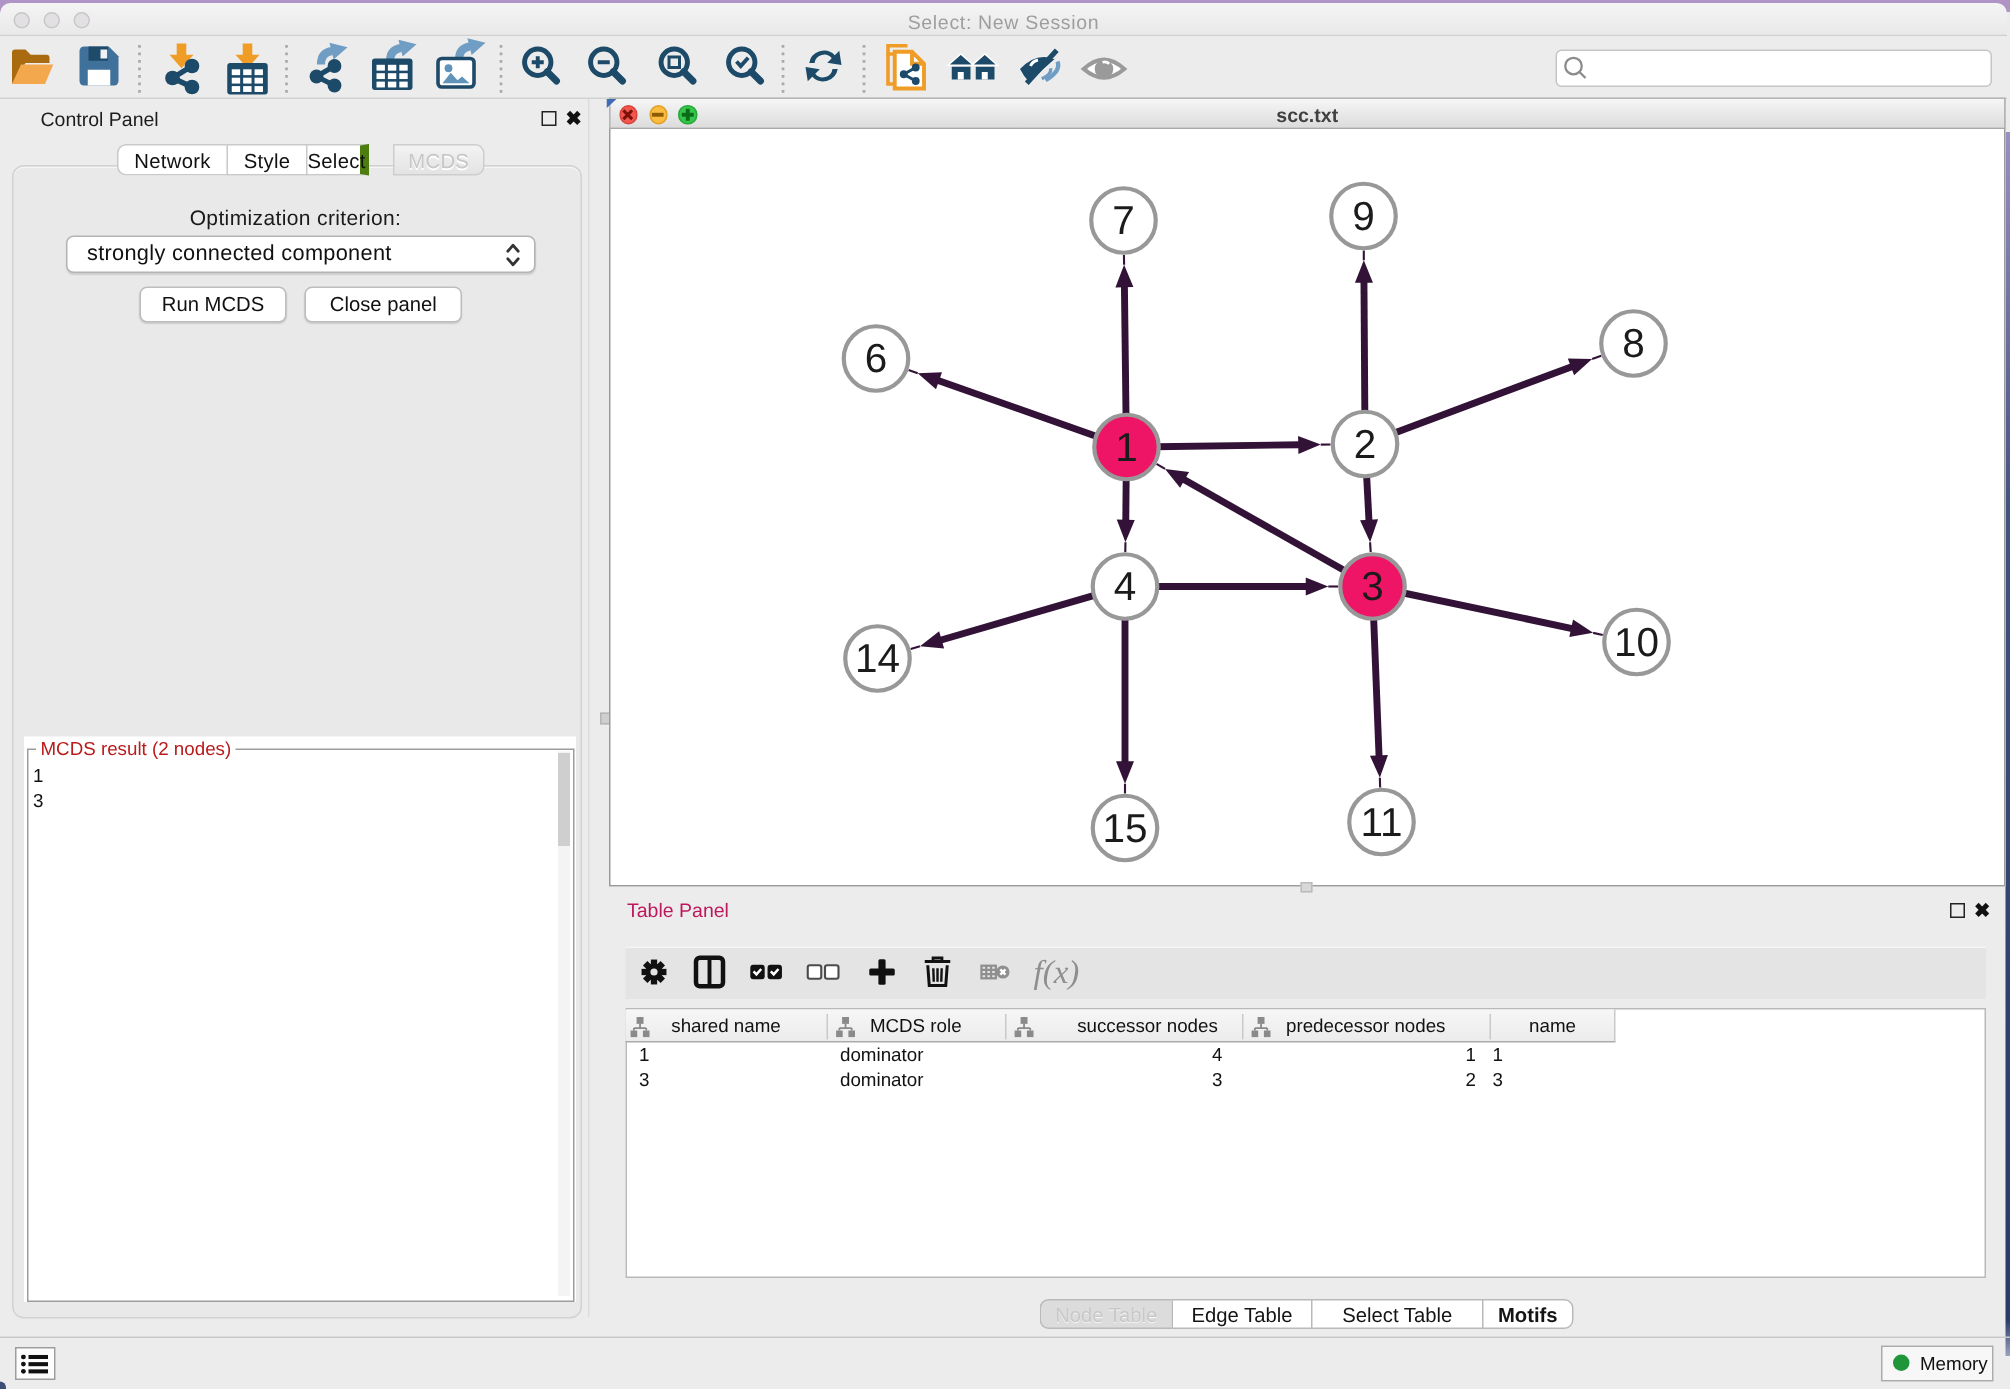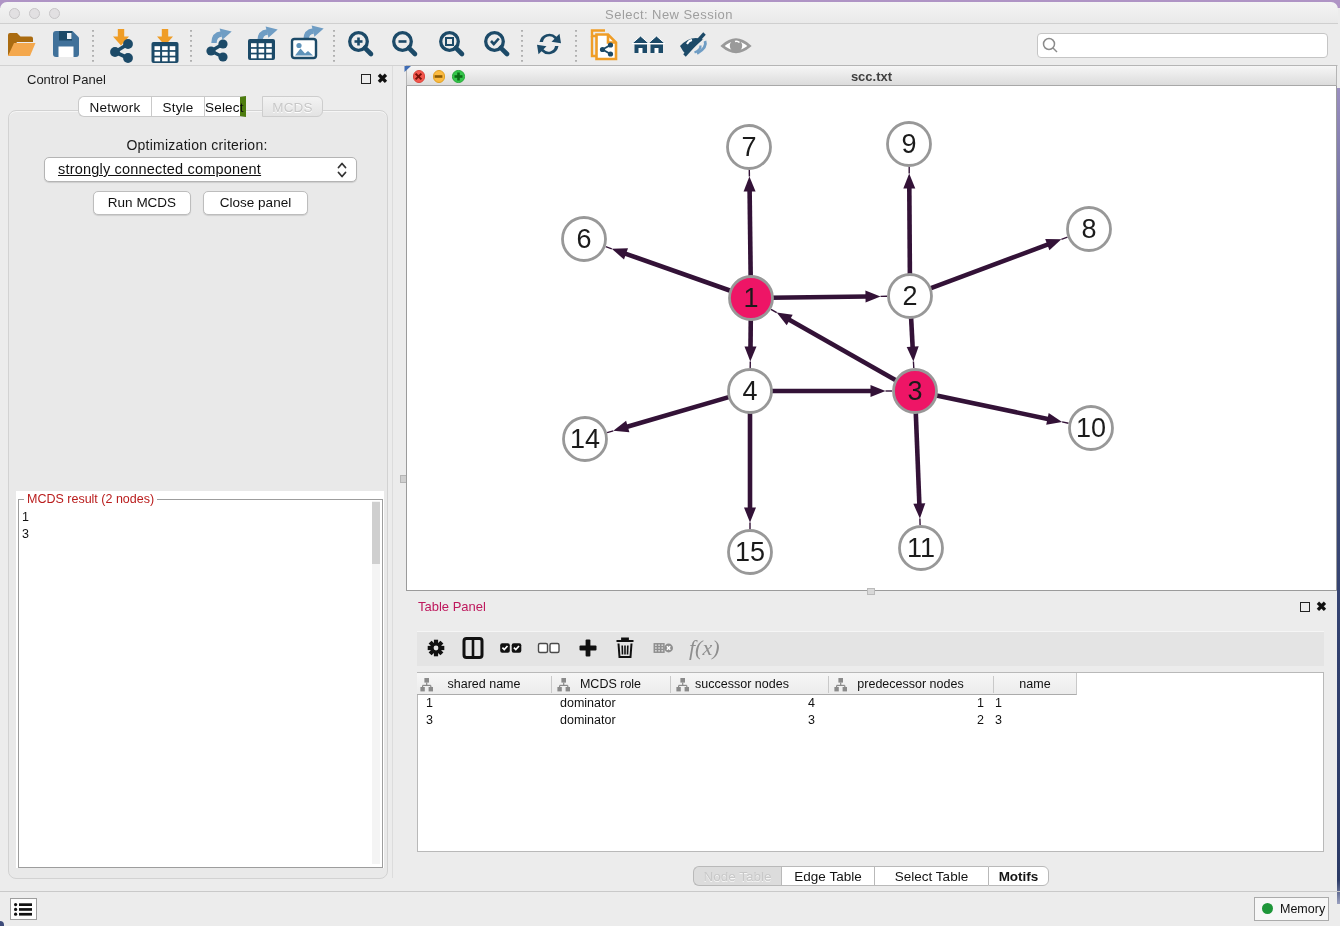--- a/index.html
+++ b/index.html
@@ -224,21 +224,21 @@
   </svg>
 <div class="abs" id="cp-title">Control Panel</div>
 <div class="abs" id="cp-max"></div>
 <div class="abs" id="cp-x">✖</div>
 <div class="abs" id="cp-box"></div>
 <div class="abs cptab" style="left:78px;width:73px;border-radius:6px 0 0 6px;">Network</div>
 <div class="abs cptab" style="left:151px;width:53px;">Style</div>
 <div class="abs cptab" style="left:204px;width:42px;border-right:6px solid #4d7c0f;">Select</div>
 <div class="abs cptab" style="left:262px;width:61px;background:linear-gradient(#f3f3f3,#e3e3e3);border:1px solid #cdcdcd;border-radius:0 6px 6px 0;color:#c7c7c7;text-shadow:0 1px 0 #fff;">MCDS</div>
 <div class="abs" id="opt-label">Optimization criterion:</div>
-<div class="abs" id="opt-select"><span style="padding-left:13px;text-decoration:underline;">strongly connected component</span>
+<div class="abs" id="opt-select"><span style="padding-left:13px;">strongly connected component</span>
 <svg width="10" height="16" style="position:absolute;right:9px;top:4px">
       <path d="M1.5,5.5 L5,1.5 L8.5,5.5" fill="none" stroke="#333" stroke-width="1.8" stroke-linecap="round" stroke-linejoin="round"></path>
       <path d="M1.5,10.5 L5,14.5 L8.5,10.5" fill="none" stroke="#333" stroke-width="1.8" stroke-linecap="round" stroke-linejoin="round"></path>
     </svg>
 </div>
 <div class="abs btn" style="left:93px;top:191px;width:96px;">Run MCDS</div>
 <div class="abs btn" style="left:203px;top:191px;width:103px;">Close panel</div>
 <div class="abs" id="mcds-white"></div>
 <div class="abs" id="mcds-border"></div>
 <div class="abs" id="mcds-legend">MCDS result (2 nodes)</div>
@@ -386,21 +386,21 @@
 <circle cx="5.6" cy="0" r="4.4" fill="#8f8f8f"></circle>
 <path d="M3.9,-1.7 l3.4,3.4 M7.3,-1.7 l-3.4,3.4" stroke="#fff" stroke-width="1.6"></path>
     </g>
     <text x="272" y="24" font-family="Liberation Serif,serif" font-style="italic" font-size="22" fill="#8e8e8e">f(x)</text>
   </svg>
 <div class="abs" id="tp-table"></div>
 <div class="abs" id="tp-header"></div>
 <div class="abs th" style="left:417px;top:674px;width:134px;">shared name</div>
 <div class="abs th" style="left:551px;top:674px;width:119px;">MCDS role</div>
 <div class="abs thsep" style="left:551px;top:676px;"></div>
-<div class="abs th" style="left:663px;top:674px;width:158px;">successor nodes</div>
+<div class="abs th" style="left:686px;top:674px;width:158px;">successor nodes</div>
 <div class="abs thsep" style="left:670px;top:676px;"></div>
 <div class="abs th" style="left:828px;top:674px;width:165px;">predecessor nodes</div>
 <div class="abs thsep" style="left:828px;top:676px;"></div>
 <div class="abs th" style="left:993px;top:674px;width:84px;">name</div>
 <div class="abs thsep" style="left:993px;top:676px;"></div>
 <svg class="abs" style="left:417px;top:678px" width="660" height="15">
     <g transform="translate(4,0)" fill="#8a8a8a">
       <rect x="3.4" y="0" width="4.6" height="4.6"></rect>
 <line x1="5.7" y1="4.6" x2="5.7" y2="7.4" stroke="#8a8a8a" stroke-width="1.2"></line>
 <line x1="1.6" y1="7.4" x2="9.8" y2="7.4" stroke="#8a8a8a" stroke-width="1.2"></line>

